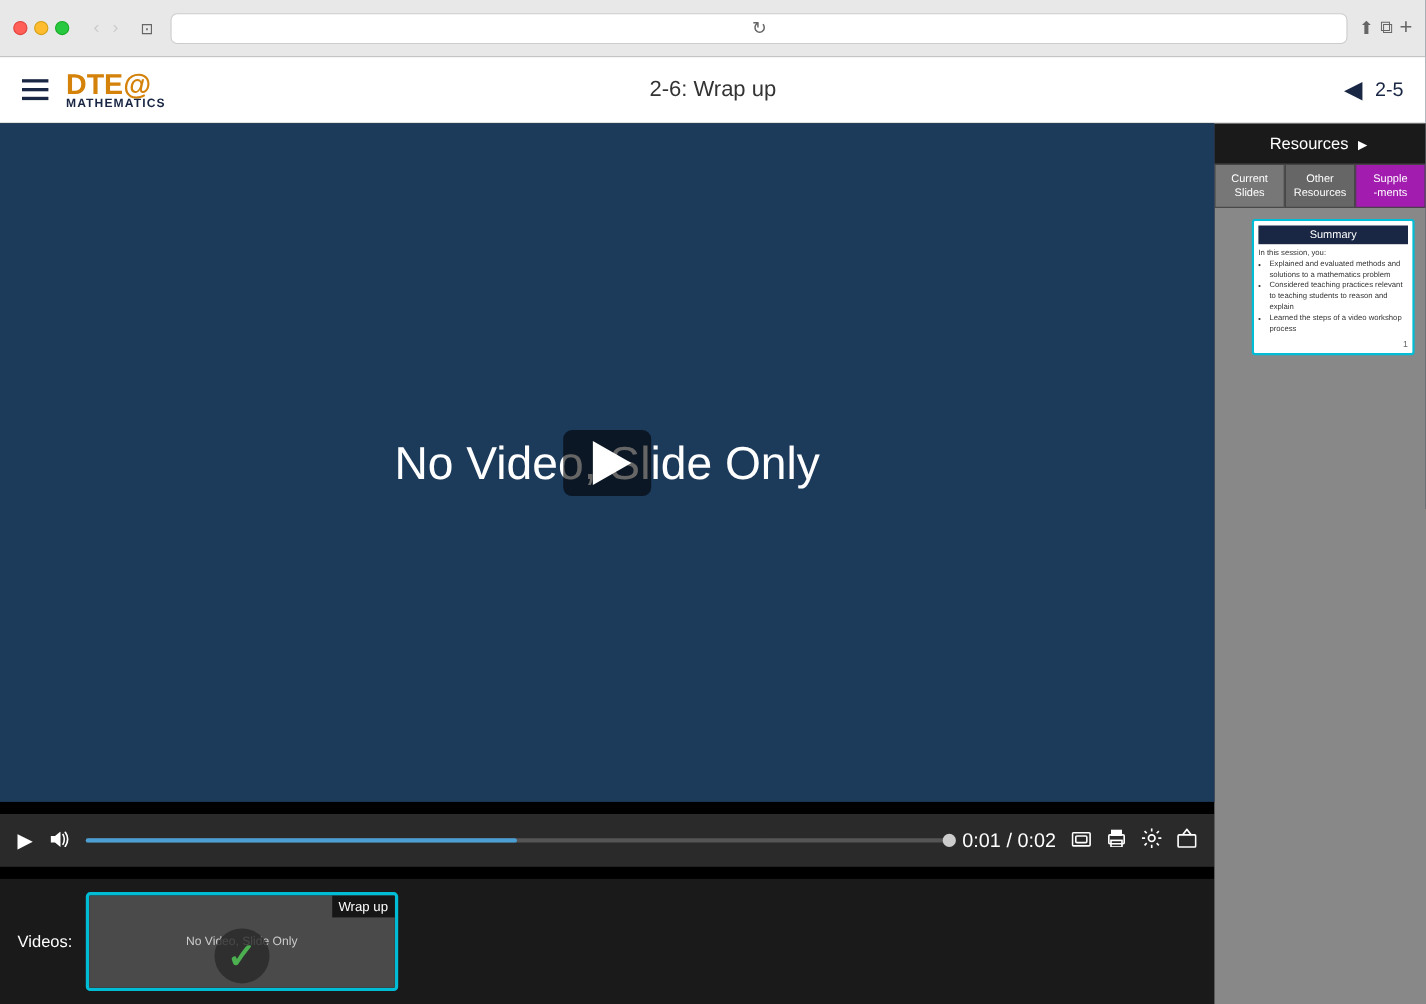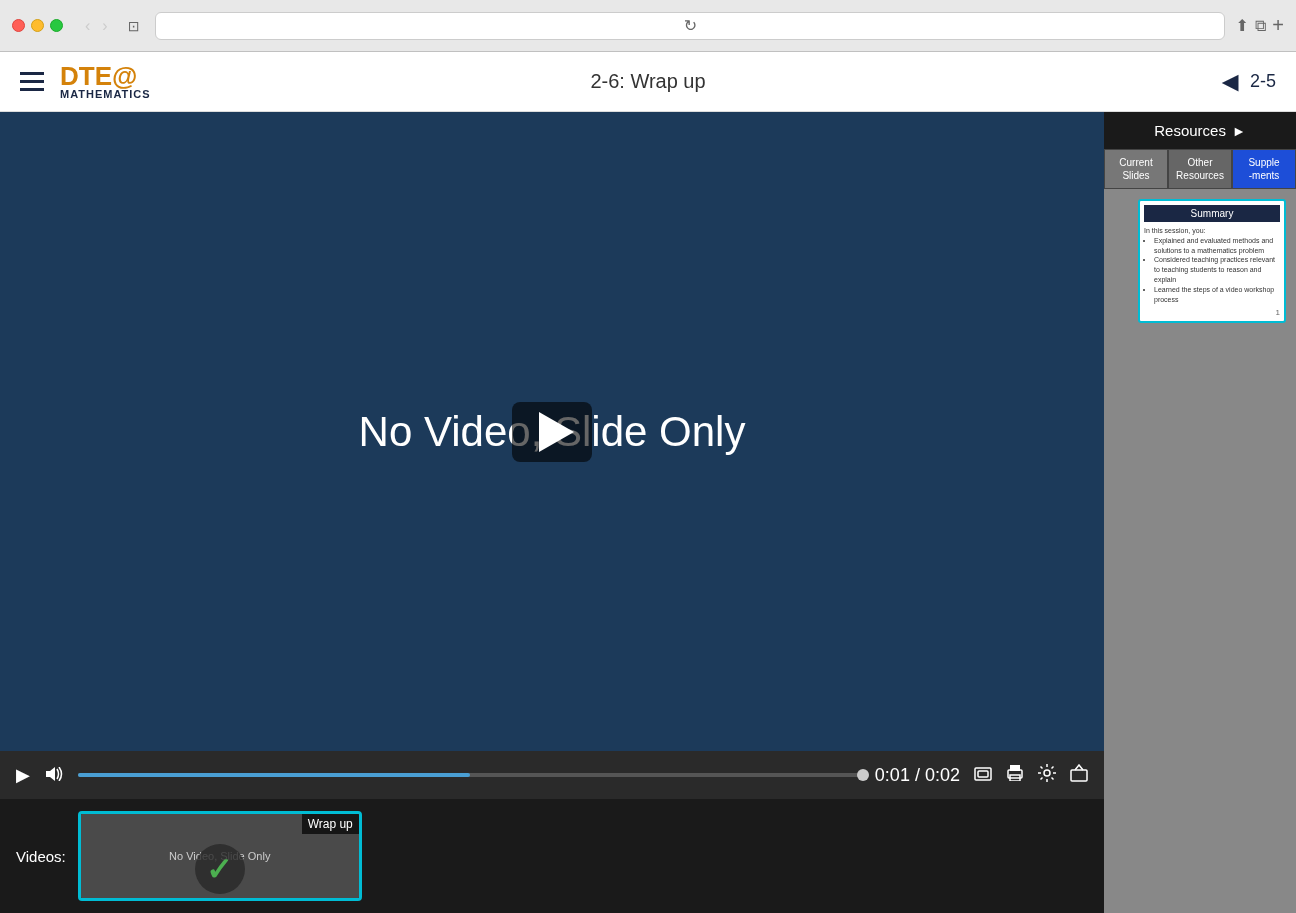--- a/index.html
+++ b/index.html
@@ -180,20 +180,21 @@
       height: calc(913px - 52px - 60px);
       background: #1a1a1a;
     }
 
     
     .video-container {
       flex: 1;
       display: flex;
       flex-direction: column;
       background: #000;
+      gap: 11px;
     }
 
     .video-player {
       flex: 1;
       background: #1c3a5a;
       display: flex;
       align-items: center;
       justify-content: center;
       position: relative;
       cursor: pointer;
@@ -397,21 +398,21 @@
 
     .tab-btn:first-child {
       background: #777;
     }
 
     .tab-btn:nth-child(2) {
       background: #666;
     }
 
     .tab-btn:nth-child(3) {
-      background: #1d4ed8;
+      background: #a21caf;
     }
 
     .slides-panel {
       flex: 1;
       padding: 10px;
       overflow-y: auto;
     }
 
     .slide-thumbnail {
       background: white;

